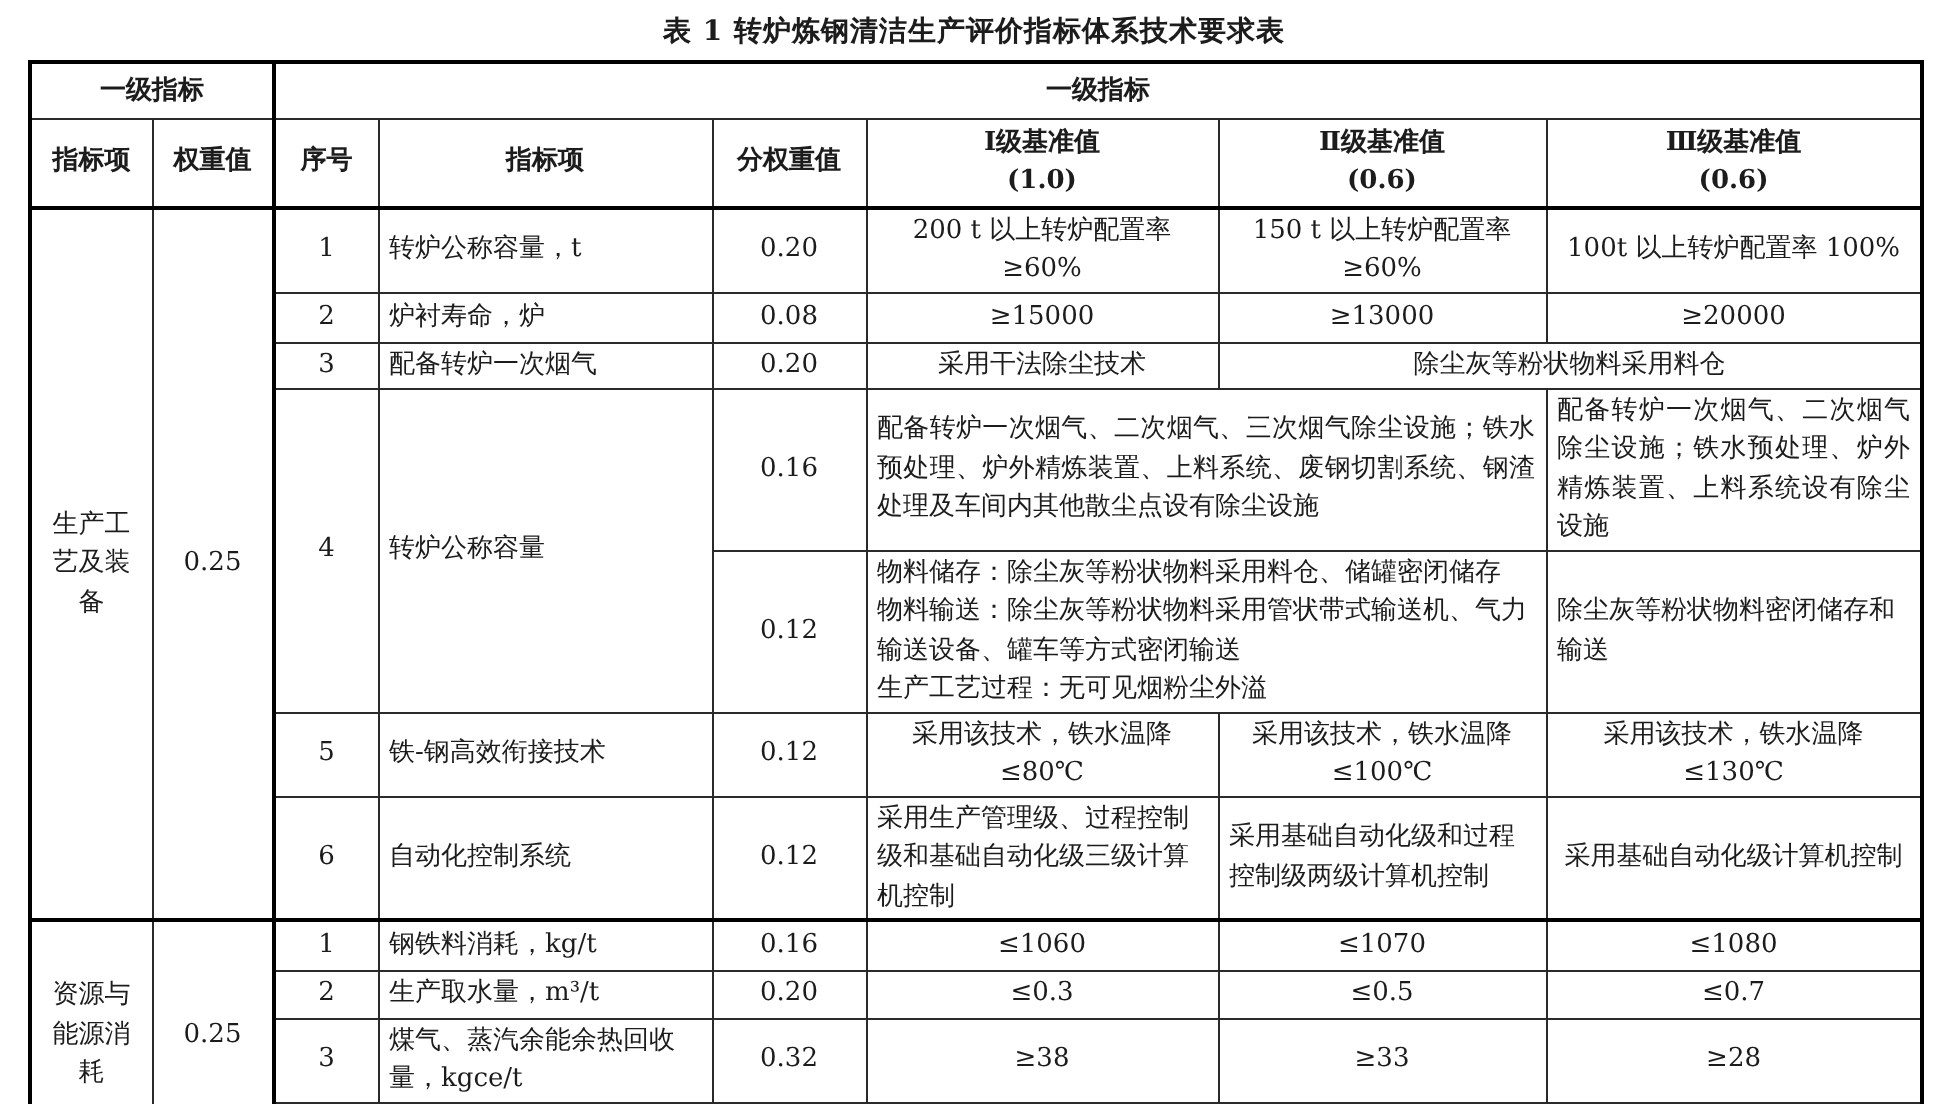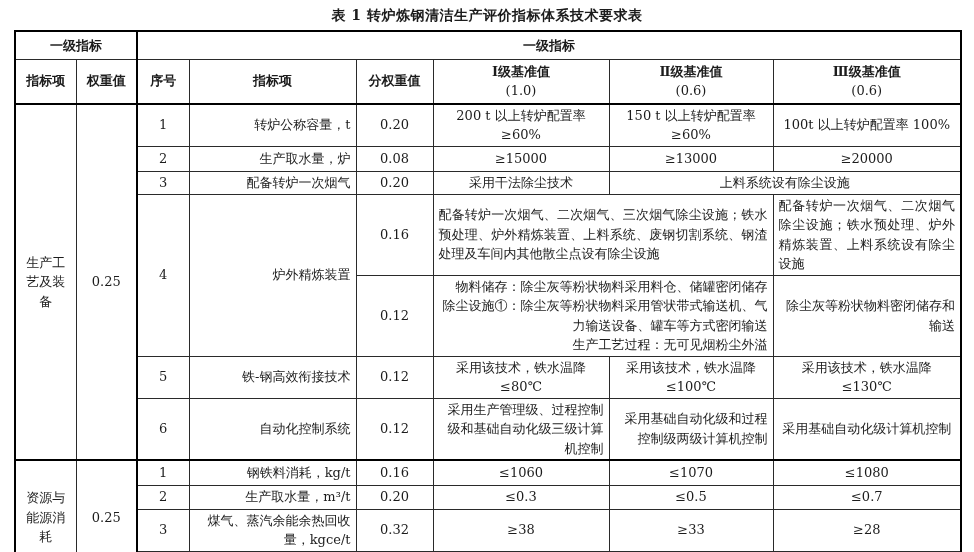--- a/index.html
+++ b/index.html
@@ -21,23 +21,23 @@
   td,th{
     border:1px solid #2a2a2a;
     font-size:13px;line-height:1.5;
     padding:1px 5px;text-align:center;vertical-align:middle;
     overflow:hidden;
   }
   th{font-weight:bold;padding:2px 4px;}
   .hdr2 th{border-bottom:2px solid #000;}
   .v2{border-right:2px solid #000 !important;margin-left:17px;}
   .sec-top td{border-top:2px solid #000;}
-  .left{text-align:right;}
+  .left{text-align:left;}
   .just{text-align:justify;text-justify:inter-ideograph;}
-  .grade-w{font-weight:normal;}
+  .grade-w{font-weight:bold;}
   .ln{margin:0;padding:0;}
 </style>
 </head>
 <body>
 
 <div class="page">
   <div class="doc-title">表 1 转炉炼钢清洁生产评价指标体系技术要求表</div>
 
   <table class="main">
     <colgroup>
@@ -82,45 +82,45 @@
       <td rowspan="7" class="v2">0.25</td>
       <td>1</td>
       <td class="left">转炉公称容量，t</td>
       <td>0.20</td>
       <td>200 t 以上转炉配置率≥60%</td>
       <td>150 t 以上转炉配置率≥60%</td>
       <td>100t 以上转炉配置率 100%</td>
     </tr>
     <tr style="height:25px">
       <td>2</td>
-      <td class="left">生产取水量，炉</td>
+      <td class="left">炉衬寿命，炉</td>
       <td>0.08</td>
       <td>≥15000</td>
       <td>≥13000</td>
       <td>≥20000</td>
     </tr>
     <tr style="height:23px">
       <td>3</td>
       <td class="left">配备转炉一次烟气</td>
       <td>0.20</td>
       <td>采用干法除尘技术</td>
-      <td colspan="2">上料系统设有除尘设施</td>
+      <td colspan="2">除尘灰等粉状物料采用料仓</td>
     </tr>
     <tr style="height:62px">
       <td rowspan="2">4</td>
-      <td rowspan="2" class="left">炉外精炼装置</td>
+      <td rowspan="2" class="left">转炉公称容量</td>
       <td>0.16</td>
       <td colspan="2" class="just">配备转炉一次烟气、二次烟气、三次烟气除尘设施；铁水预处理、炉外精炼装置、上料系统、废钢切割系统、钢渣处理及车间内其他散尘点设有除尘设施</td>
       <td class="just">配备转炉一次烟气、二次烟气除尘设施；铁水预处理、炉外精炼装置、上料系统设有除尘设施</td>
     </tr>
     <tr style="height:78px">
       <td>0.12</td>
       <td colspan="2" class="left">
         <div class="ln">物料储存：除尘灰等粉状物料采用料仓、储罐密闭储存</div>
-        <div class="ln">除尘设施①：除尘灰等粉状物料采用管状带式输送机、气力输送设备、罐车等方式密闭输送</div>
+        <div class="ln">物料输送：除尘灰等粉状物料采用管状带式输送机、气力输送设备、罐车等方式密闭输送</div>
         <div class="ln">生产工艺过程：无可见烟粉尘外溢</div>
       </td>
       <td class="left">除尘灰等粉状物料密闭储存和输送</td>
     </tr>
     <tr style="height:26px">
       <td>5</td>
       <td class="left">铁-钢高效衔接技术</td>
       <td>0.12</td>
       <td>采用该技术，铁水温降≤80℃</td>
       <td>采用该技术，铁水温降≤100℃</td>

